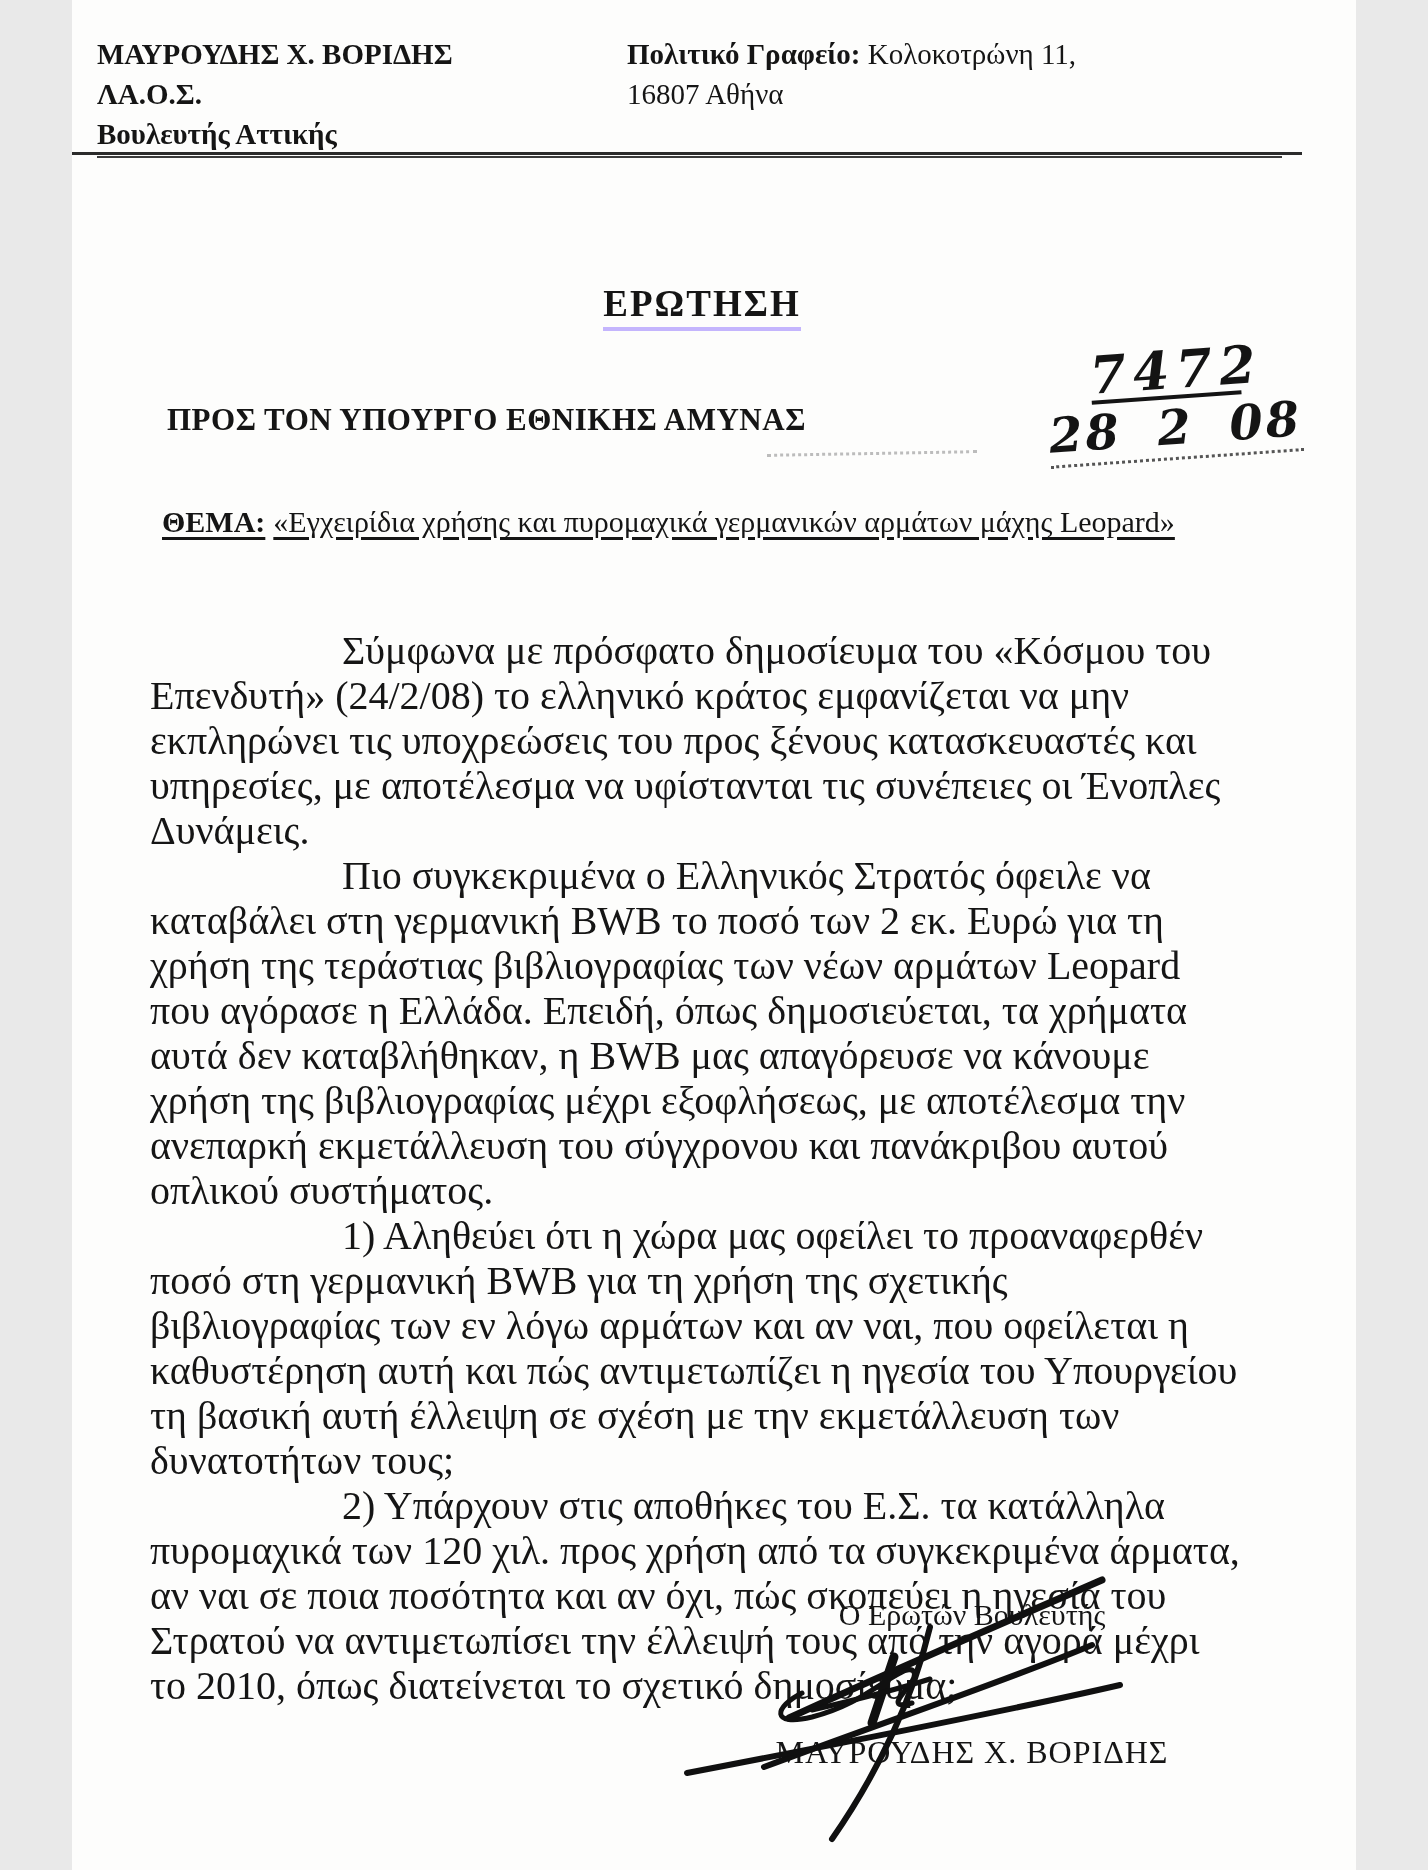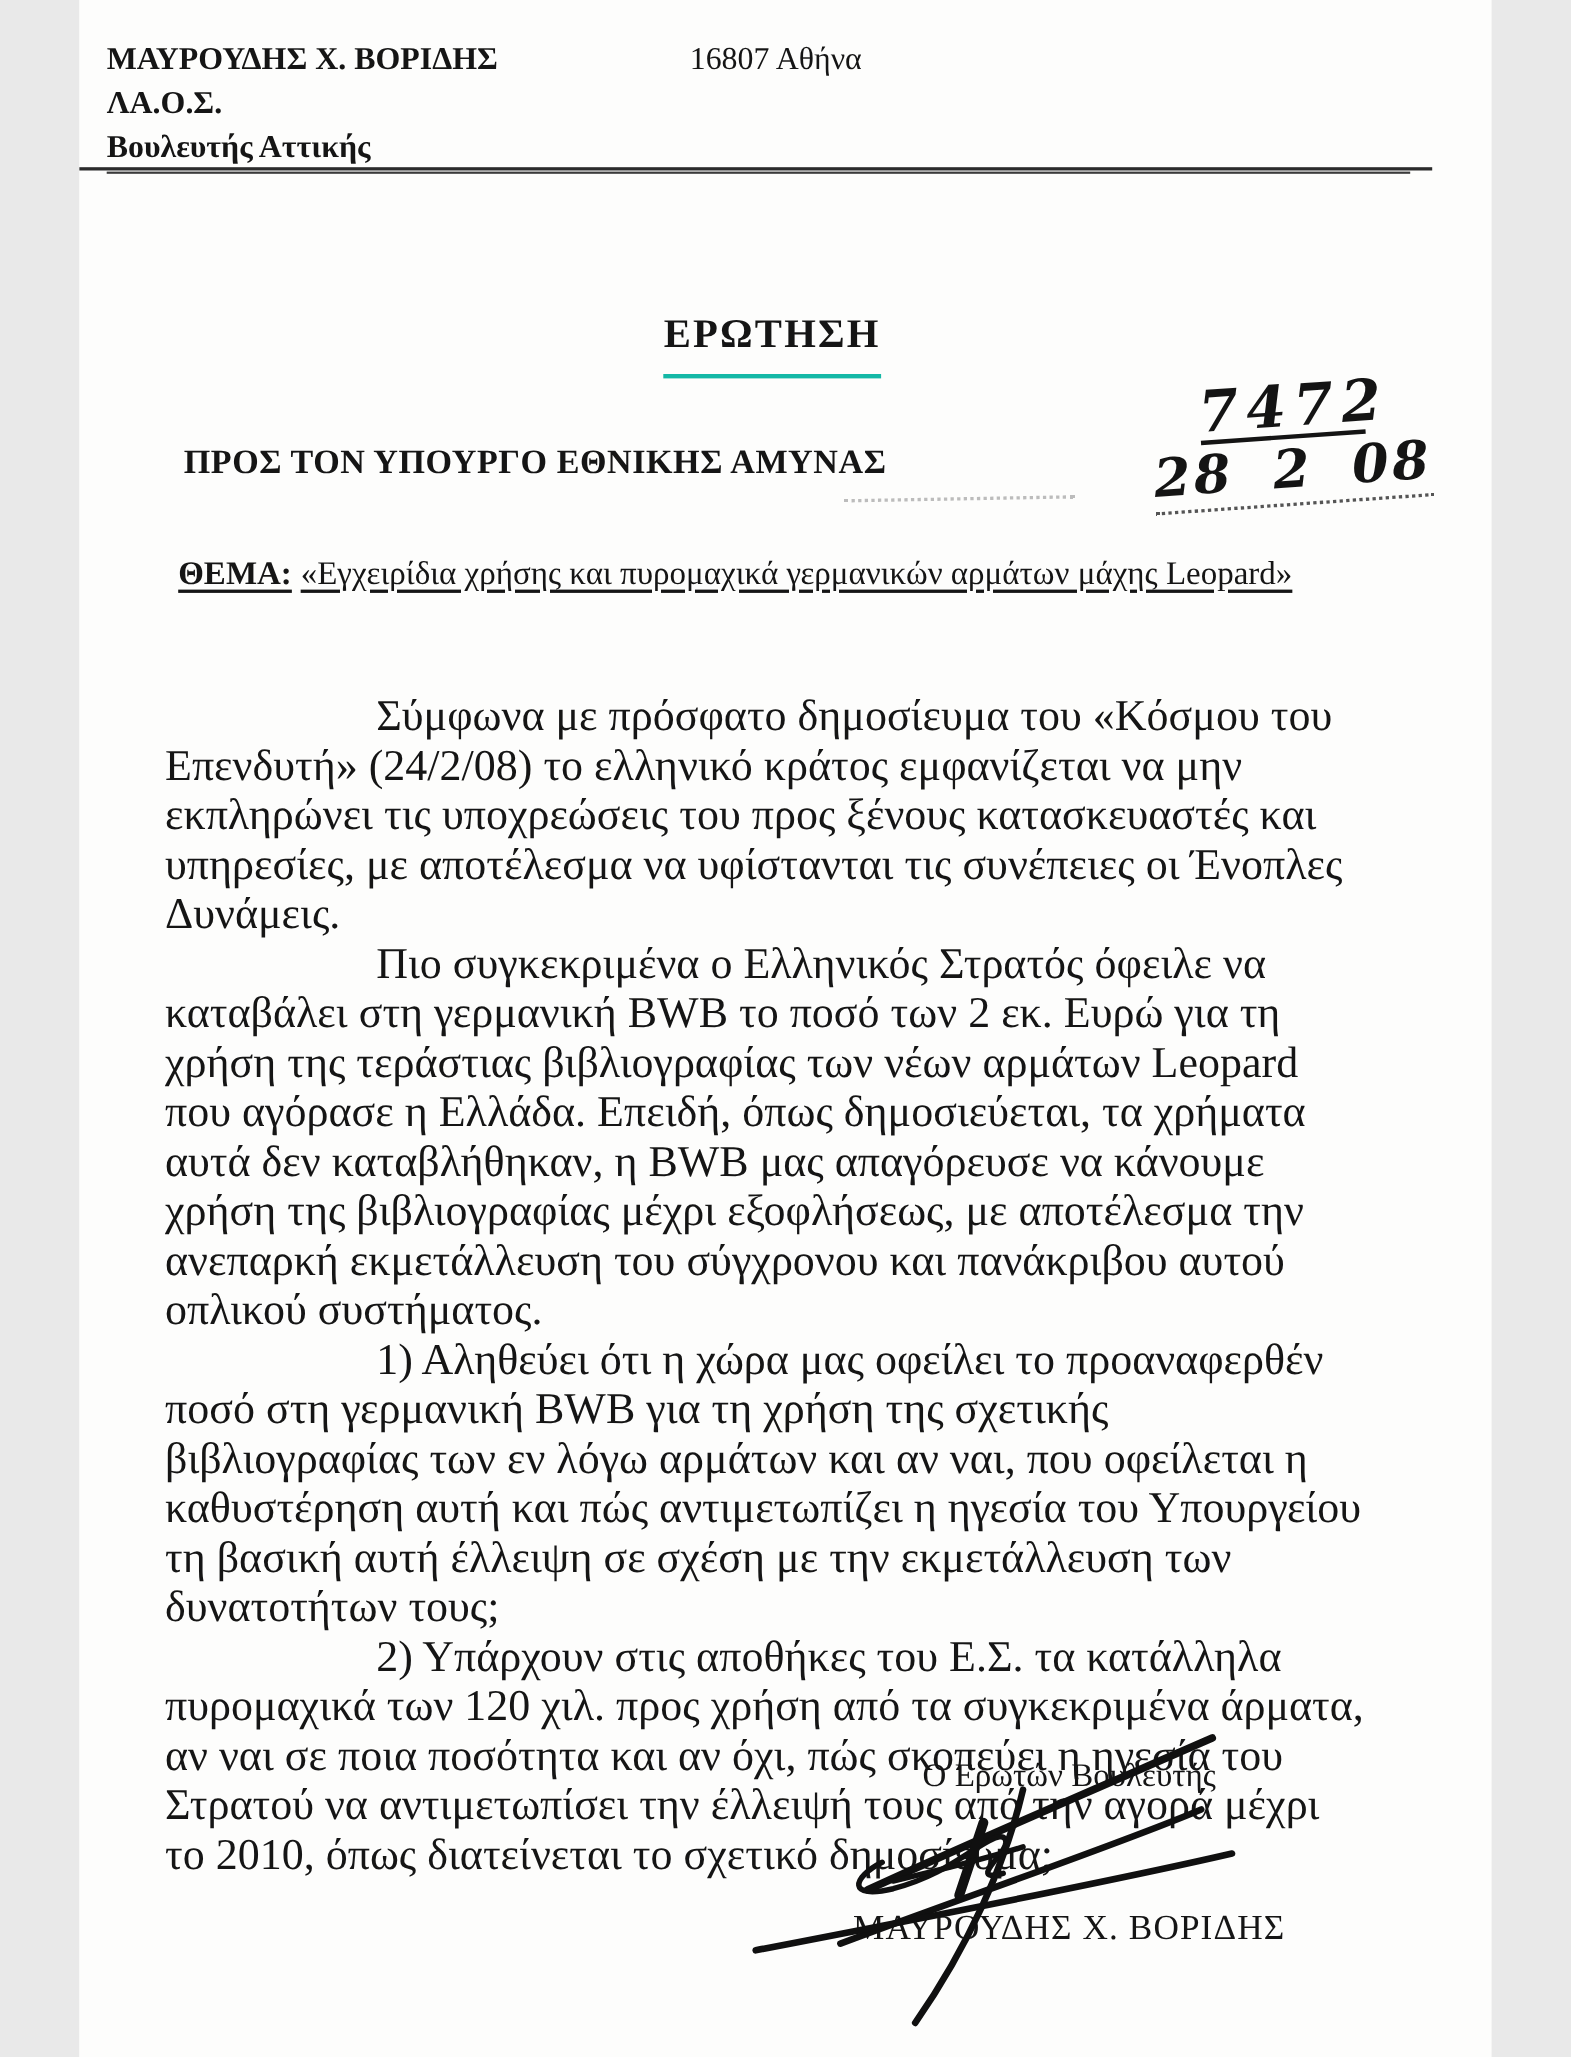--- a/index.html
+++ b/index.html
@@ -27,21 +27,21 @@
     position:absolute; left:0px; top:152px; width:1230px; height:3px;
     background:#2b2b2b;
   }
   
   .title {
     position:absolute; left:0; top:282px; width:1260px;
     text-align:center;
   }
   .title span {
     font-size:37px; font-weight:bold; letter-spacing:2px;
-    border-bottom:4px solid #14b8a6; padding-bottom:16px;
+    border-bottom:4px solid #c4b5fd; padding-bottom:3px;
   }
   
   .recipient {
     position:absolute; left:95px; top:402px;
     font-size:31px; font-weight:bold; letter-spacing:0.5px;
   }
   
   .stamp {
     position:absolute; left:975px; top:345px;
     transform:rotate(-4deg);
@@ -96,20 +96,23 @@
 <div class="page">
 
   <div class="header">
     <div class="header-cols">
       <div class="header-left">
         <div class="hline b">ΜΑΥΡΟΥΔΗΣ Χ. ΒΟΡΙΔΗΣ</div>
         <div class="hline b">ΛΑ.Ο.Σ.</div>
         <div class="hline b">Βουλευτής Αττικής</div>
       </div>
       <div class="header-right">
+        <div class="hline">
+          <span class="b">Πολιτικό Γραφείο:</span><span> Κολοκοτρώνη 11,</span>
+        </div>
         <div class="hline">16807 Αθήνα</div>
       </div>
     </div>
   </div>
   <div class="header-rule"></div>
 
   <div class="title">
     <span>ΕΡΩΤΗΣΗ</span>
   </div>
 

